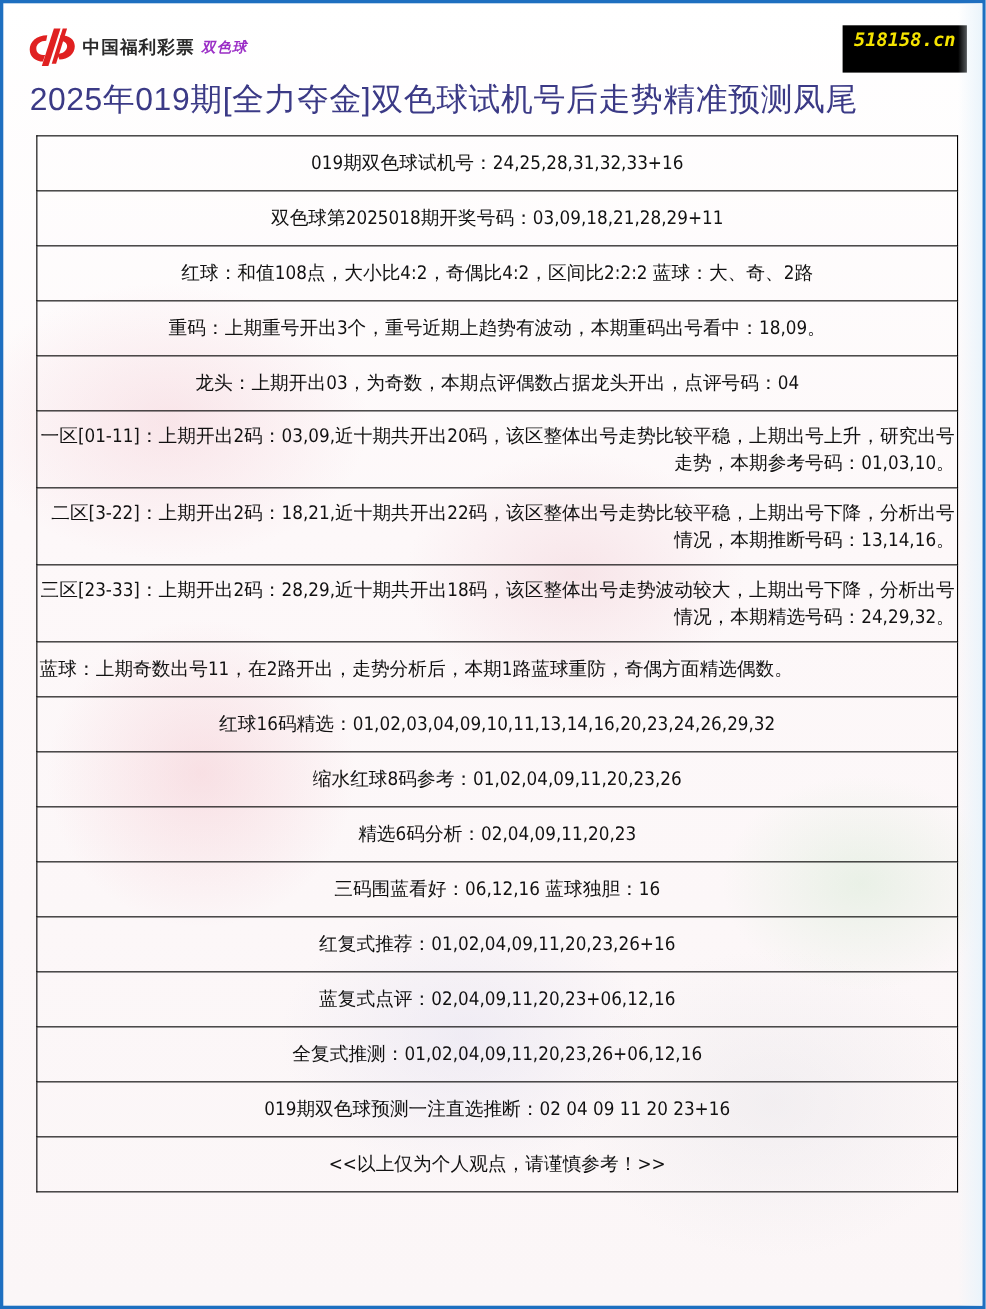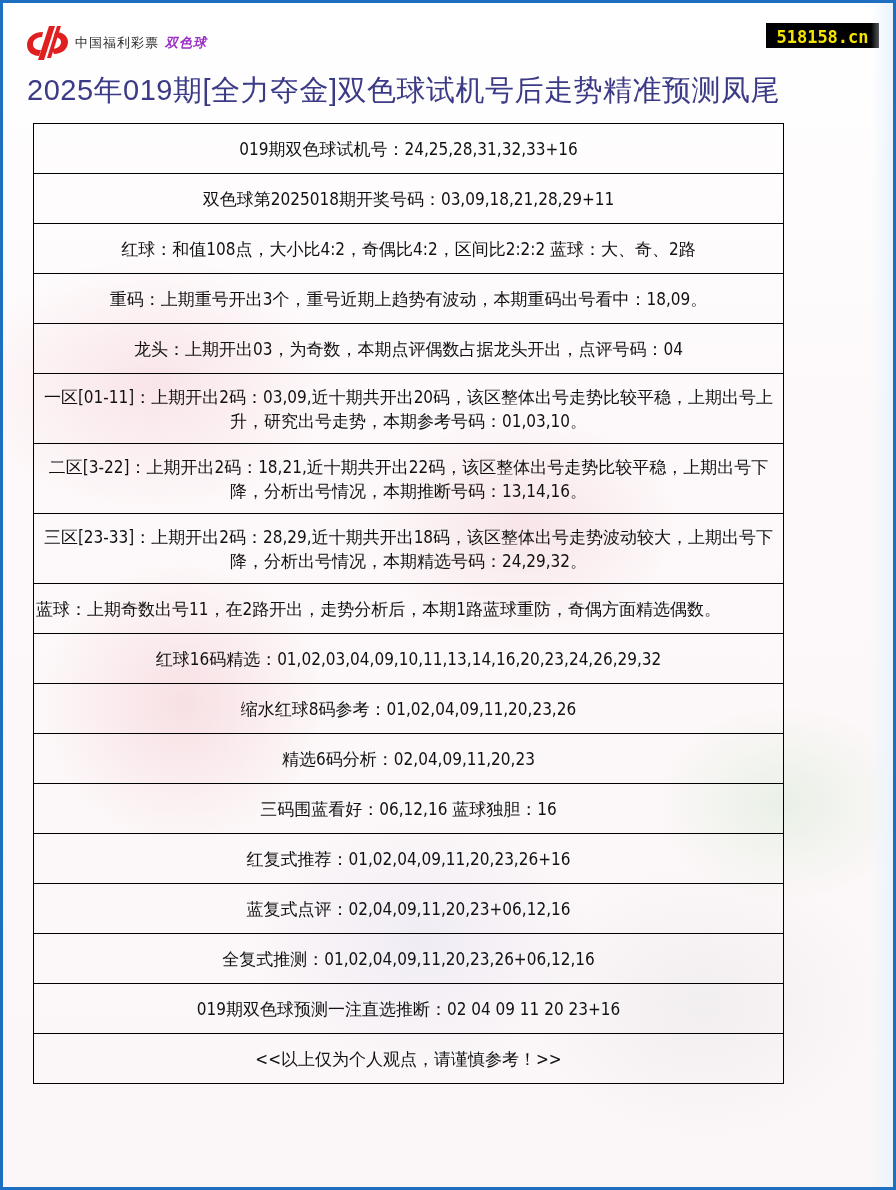--- a/index.html
+++ b/index.html
@@ -25,50 +25,50 @@
       content: ""; position: absolute; right: 0; top: 0; bottom: 0; width: 22px;
       background: linear-gradient(90deg, rgba(255,255,255,0), #eaf4fb);
     }
     .logo {
       position: absolute; left: 22px; top: 22px; height: 36px;
       display: flex; align-items: center; gap: 6px;
     }
     .logo-mark { width: 44px; height: 38px; }
     .logo-text {
       font-family: "DejaVu Sans", "Liberation Sans", sans-serif;
-      font-weight: normal; font-size: 13px; color: #2a2a2a; letter-spacing: 1px;
+      font-weight: bold; font-size: 16px; color: #2a2a2a; letter-spacing: 1px;
     }
     .logo-brand {
       font-family: "DejaVu Sans", "Liberation Sans", sans-serif;
       font-weight: bold; font-style: italic; font-size: 13px;
       color: #9b2fc6; letter-spacing: 1px;
     }
     .site-badge {
-      position: absolute; left: 763px; top: 20px; width: 113px; height: 25px;
+      position: absolute; left: 763px; top: 20px; width: 113px; height: 43px;
       background: #000000; color: #f5e400;
       font-family: "DejaVu Sans Mono", "Liberation Mono", monospace;
-      font-size: 17px; line-height: 29px; text-align: center; font-weight: bold;
+      font-size: 17px; line-height: 29px; text-align: center; font-weight: bold; font-style: italic;
     }
     .title {
       position: absolute; left: 24px; top: 68px; width: 860px;
       font-family: Liberation Sans, sans-serif;
       font-size: 29px; color: #3b3a86; letter-spacing: 0.5px; white-space: nowrap;
     }
     table.content {
-      position: absolute; left: 30px; top: 120px; width: 751px;
+      position: absolute; left: 30px; top: 120px; width: 838px;
       border-collapse: collapse; table-layout: fixed; padding-left: 45px;
     }
     table.content td {
       border: 1.5px solid #000000;
       font-family: "DejaVu Sans Condensed", "DejaVu Sans", "Liberation Sans", sans-serif;
       font-size: 17px; color: #111111; text-align: center;
       height: 49px; padding: 0 2px; line-height: 24px;
       background: transparent;
     }
-    table.content td.left { text-align: center; height: 69px; padding: 0 2px; margin-left: 40px; }
+    table.content td.left { text-align: right; height: 69px; padding: 0 2px; margin-left: 40px; }
     table.content td.left2 { text-align: left; }
   </style>
 </head>
 <body>
 
 <div class="frame">
 
   <div class="logo">
     <svg class="logo-mark" viewBox="0 0 44 38">
       <path d="M18 8 C8 8 2 14 2 21 C2 28 8 32 14 32 L16 26 C11 26 8 24 8 20 C8 16 12 13 17 13 Z" fill="#e02020"></path>

